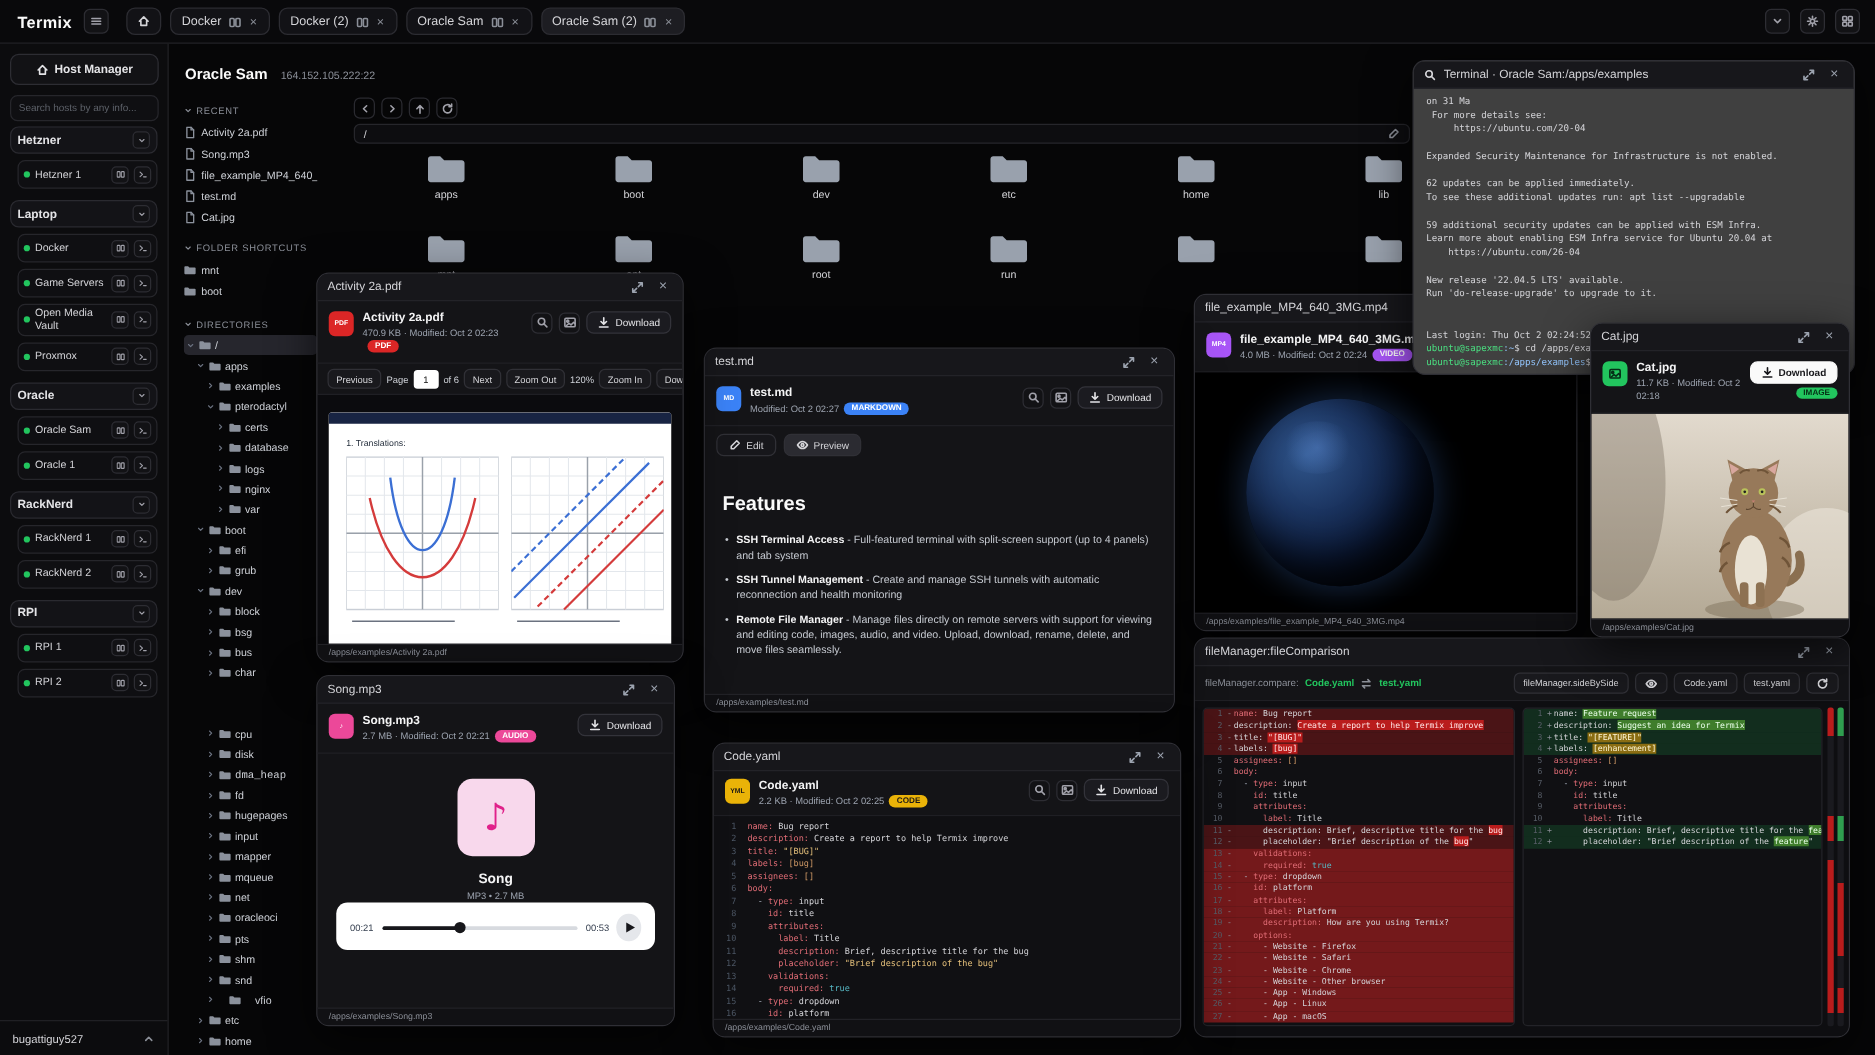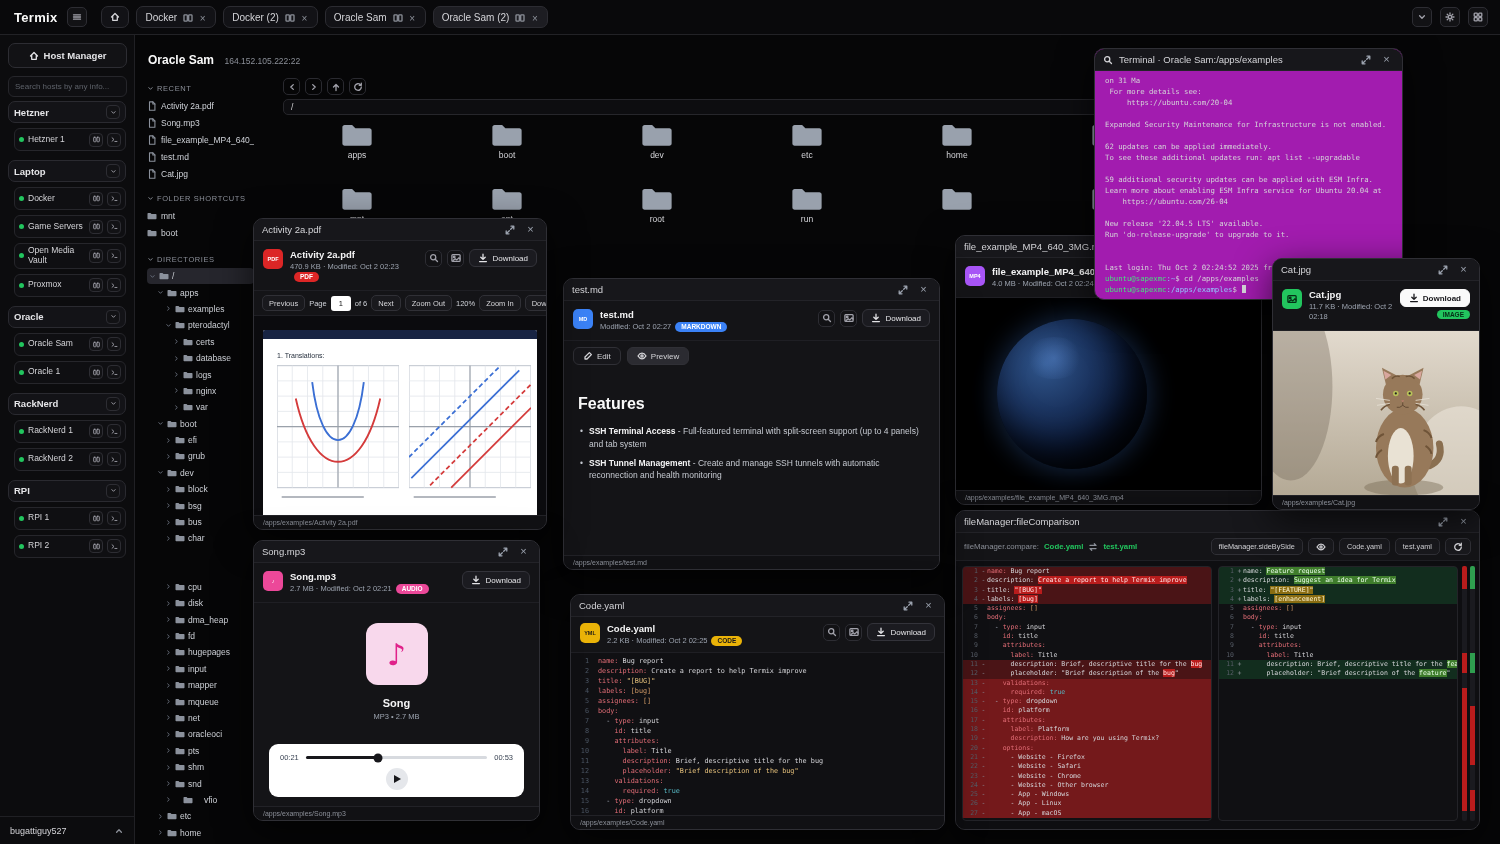--- a/index.html
+++ b/index.html
@@ -83,21 +83,21 @@
   .pdf-band{height:9px;background:#182443}
   .pdf-line{font-size:7px;color:#1f2937;margin:13px 0 6px 14px}
   .pdf-figs{display:flex;gap:10px;margin-left:14px}
   
   #win-audio{left:253px;top:540px;width:287px;height:281px;z-index:60}
   .aud-body{flex:1;display:flex;flex-direction:column;align-items:center;overflow:hidden}
   .aud-art{width:62px;height:62px;border-radius:12px;background:#f8d8ec;display:flex;align-items:center;justify-content:center;margin-top:20px}
   .aud-art .note{font-size:30px;color:#e0218a;font-family:"DejaVu Sans",sans-serif}
   .aud-title{font-size:11px;font-weight:bold;color:#f4f4f5;margin-top:12px}
   .aud-meta{font-size:7.5px;color:#9ca3af;margin-top:3px}
-  .aud-player{width:255px;background:#fff;border-radius:9px;margin-top:23px;padding:9px 11px 7px;display:flex;flex-direction:column;align-items:center;gap:6px}
+  .aud-player{width:255px;background:#fff;border-radius:9px;margin-top:1px;padding:9px 11px 7px;display:flex;flex-direction:row;align-items:center;gap:6px}
   .aud-row{display:flex;align-items:center;gap:7px;width:100%}
   .aud-row span{font-size:7.5px;color:#374151;flex:none}
   .slider{flex:1;height:3px;background:#d7dadf;border-radius:2px;position:relative;cursor:pointer}
   .slider .fill{position:absolute;left:0;top:0;bottom:0;background:#17171b;border-radius:2px}
   .slider .thumb{position:absolute;top:50%;width:9px;height:9px;border-radius:50%;background:#17171b;transform:translate(-50%,-50%)}
   .play{width:22px;height:22px;border-radius:50%;background:#e5e7eb;border:none;display:flex;align-items:center;justify-content:center;cursor:pointer}
   .tri{width:0;height:0;border-left:7px solid #17171b;border-top:4.5px solid transparent;border-bottom:4.5px solid transparent;margin-left:2px}
   
   #win-md{left:563px;top:278px;width:377px;height:292px;z-index:58}
   .seg-row{flex:none;display:flex;gap:6px;padding:6px 9px}
@@ -118,21 +118,21 @@
   
   #win-video{left:955px;top:235px;width:307px;height:270px;z-index:30}
   .vid-body{flex:1;background:#000;position:relative;overflow:hidden}
   .earth{position:absolute;left:38%;top:50%;width:150px;height:150px;border-radius:50%;transform:translate(-50%,-50%);background:radial-gradient(circle at 32% 30%,#30568c 0%,#1b3460 32%,#0c1b3a 58%,#040a18 80%);box-shadow:0 0 26px 3px rgba(64,120,210,.3), inset -14px -18px 34px rgba(0,0,0,.85)}
   .earth::after{content:"";position:absolute;left:18%;top:12%;width:40%;height:28%;border-radius:50%;background:radial-gradient(circle,rgba(120,170,255,.28),transparent 70%)}
   
   #win-image{left:1272px;top:258px;width:208px;height:252px;z-index:50}
   .img-body{flex:1;overflow:hidden}
   .img-body svg{display:block;width:100%;height:100%}
   
-  #win-term{left:1094px;top:48px;width:309px;height:252px;z-index:40;background:#a21caf}
+  #win-term{left:1130px;top:48px;width:354px;height:252px;z-index:40;background:#404040}
   .term-body{flex:1;padding:4px 10px;font-family:"DejaVu Sans Mono",monospace;font-size:7.3px;line-height:11px;color:#d4d4d8;overflow:hidden;white-space:pre}
   .tg{color:#4ade80}.tb{color:#93c5fd}
   .cur{display:inline-block;width:4px;height:8px;background:#d4d4d8;vertical-align:-1px;margin-left:1px}
   
   #win-diff{left:955px;top:510px;width:525px;height:320px;z-index:45}
   .dtools{flex:none;display:flex;align-items:center;gap:5px;padding:5px 8px;border-bottom:1px solid #1f1f24;font-size:7.8px;white-space:nowrap;overflow:hidden}
   .dlab{color:#8b8f98}
   .dfile{color:#22c55e;font-weight:bold}
   .dtools .swap{color:#8b8f98}
   .dtools .sp{flex:1}
@@ -762,21 +762,21 @@
         </div>
         <div class="trow" style="padding-left: 18px;">
           <svg class="ic chev closed">
             <use href="#i-chev"></use>
           </svg>
           <svg class="ic f fold">
             <use href="#i-folder"></use>
           </svg>
           <span>disk</span>
         </div>
-        <div class="trow" style="padding-left: 18px;">
+        <div class="trow" style="padding-left: 18px; font-family: Liberation Mono, monospace;">
           <svg class="ic chev closed">
             <use href="#i-chev"></use>
           </svg>
           <svg class="ic f fold">
             <use href="#i-folder"></use>
           </svg>
           <span>dma_heap</span>
         </div>
         <div class="trow" style="padding-left: 18px;">
           <svg class="ic chev closed">
@@ -1246,20 +1246,21 @@
             <use href="#i-eye"></use>
           </svg>
           <span>Preview</span>
         </button>
     </div>
     <div class="md-body">
       <div class="md-h1">Features</div>
       <ul class="md-ul">
           <li><b>SSH Terminal Access</b> - Full-featured terminal with split-screen support (up to 4 panels) and tab system</li>
           <li><b>SSH Tunnel Management</b> - Create and manage SSH tunnels with automatic reconnection and health monitoring</li>
+          <li><b>Remote File Manager</b> - Manage files directly on remote servers with support for viewing and editing code, images, audio, and video. Upload, download, rename, delete, and move files seamlessly.</li>
         </ul>
     </div>
     <div class="wfoot">/apps/examples/test.md</div>
   </section>
 
   <section class="win" id="win-audio">
     <div class="wt">
       <span>Song.mp3</span>
         <span class="grow"></span>
       <button class="icbtn">

